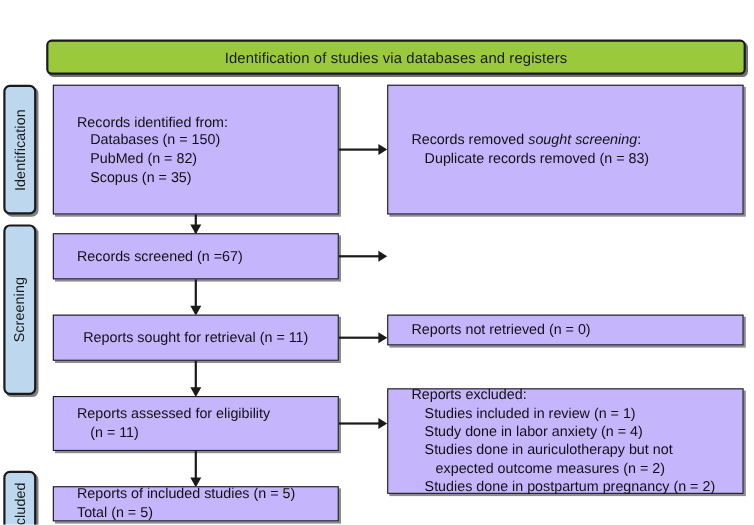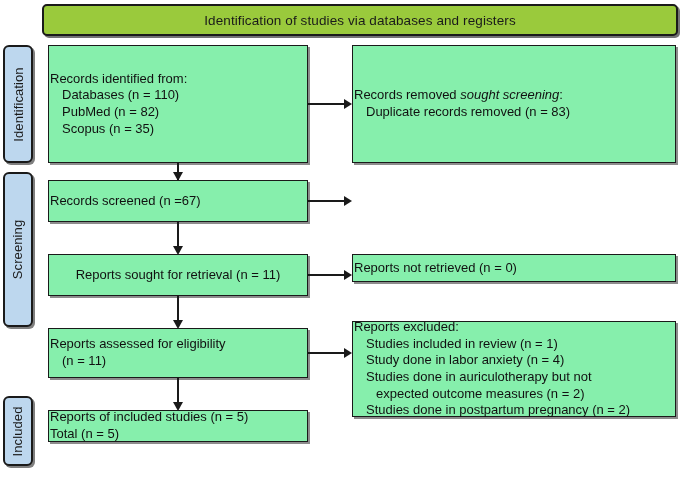--- a/index.html
+++ b/index.html
@@ -13,21 +13,21 @@
   }
   #canvas {
     position: relative;
     width: 685px;
     height: 477px;
     background: #ffffff;
     overflow: hidden;
   }
 
   
-  .abs { position: absolute; box-sizing: border-box; }
+  .abs { position: absolute; box-sizing: border-box; margin-top: 32px; }
 
   
   .banner {
     left: 42px;
     top: 4px;
     width: 636px;
     height: 32px;
     background: #9ACA3C;
     border: 2px solid #1a1a1a;
     border-radius: 5px;
@@ -56,27 +56,27 @@
     display: block;
     white-space: nowrap;
     transform: rotate(-90deg);
     font-size: 13px;
     color: #1a1a1a;
     letter-spacing: 0.1px;
   }
 
   
   .fbox {
-    background: #86efac;
+    background: #c4b5fd;
     border: 1.6px solid #1a1a1a;
     box-shadow: 2px 2px 0 rgba(0,0,0,0.45);
     display: flex;
     flex-direction: column;
     justify-content: center;
-    padding: 4px 1px;
+    padding: 4px 21px;
   }
   .fbox .ln {
     font-size: 13px;
     line-height: 16.6px;
     color: #111;
     white-space: pre;
   }
   .fbox .ln.ind1 { padding-left: 12px; }
   .fbox .ln.ind2 { padding-left: 22px; }
   .fbox .ln em { font-style: italic; }
@@ -115,21 +115,21 @@
   <div class="abs stage" style="top:172px;height:155px;">
     <span>Screening</span>
   </div>
 
   <div class="abs stage" style="top:396px;height:70px;">
     <span>Included</span>
   </div>
 
   <div class="abs fbox" style="left:48px;top:45px;width:260px;height:118px;">
     <div class="ln">Records identified from:</div>
-    <div class="ln ind1">Databases (n = 110)</div>
+    <div class="ln ind1">Databases (n = 150)</div>
     <div class="ln ind1">PubMed (n = 82)</div>
     <div class="ln ind1">Scopus (n = 35)</div>
   </div>
 
   <div class="abs hline" style="left:308px;top:103px;width:37px;"></div>
   <div class="abs arrow-r" style="left:344px;top:99px;"></div>
 
   <div class="abs fbox" style="left:352px;top:45px;width:324px;height:118px;">
     <div class="ln"><span>Records removed </span><em>sought screening</em><span>:</span></div>
     <div class="ln ind1">Duplicate records removed (n = 83)</div>

